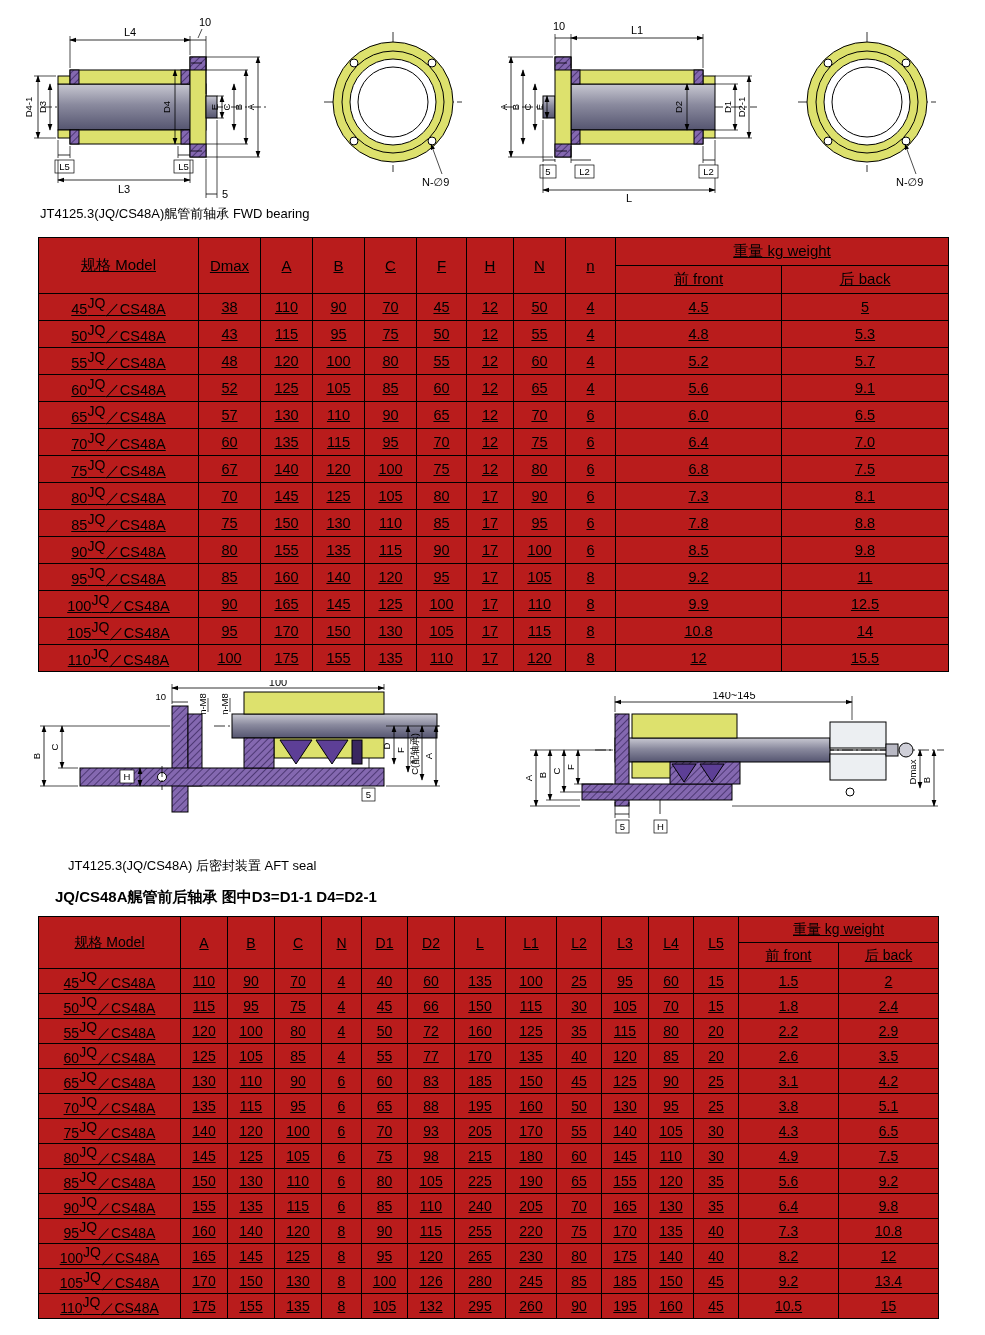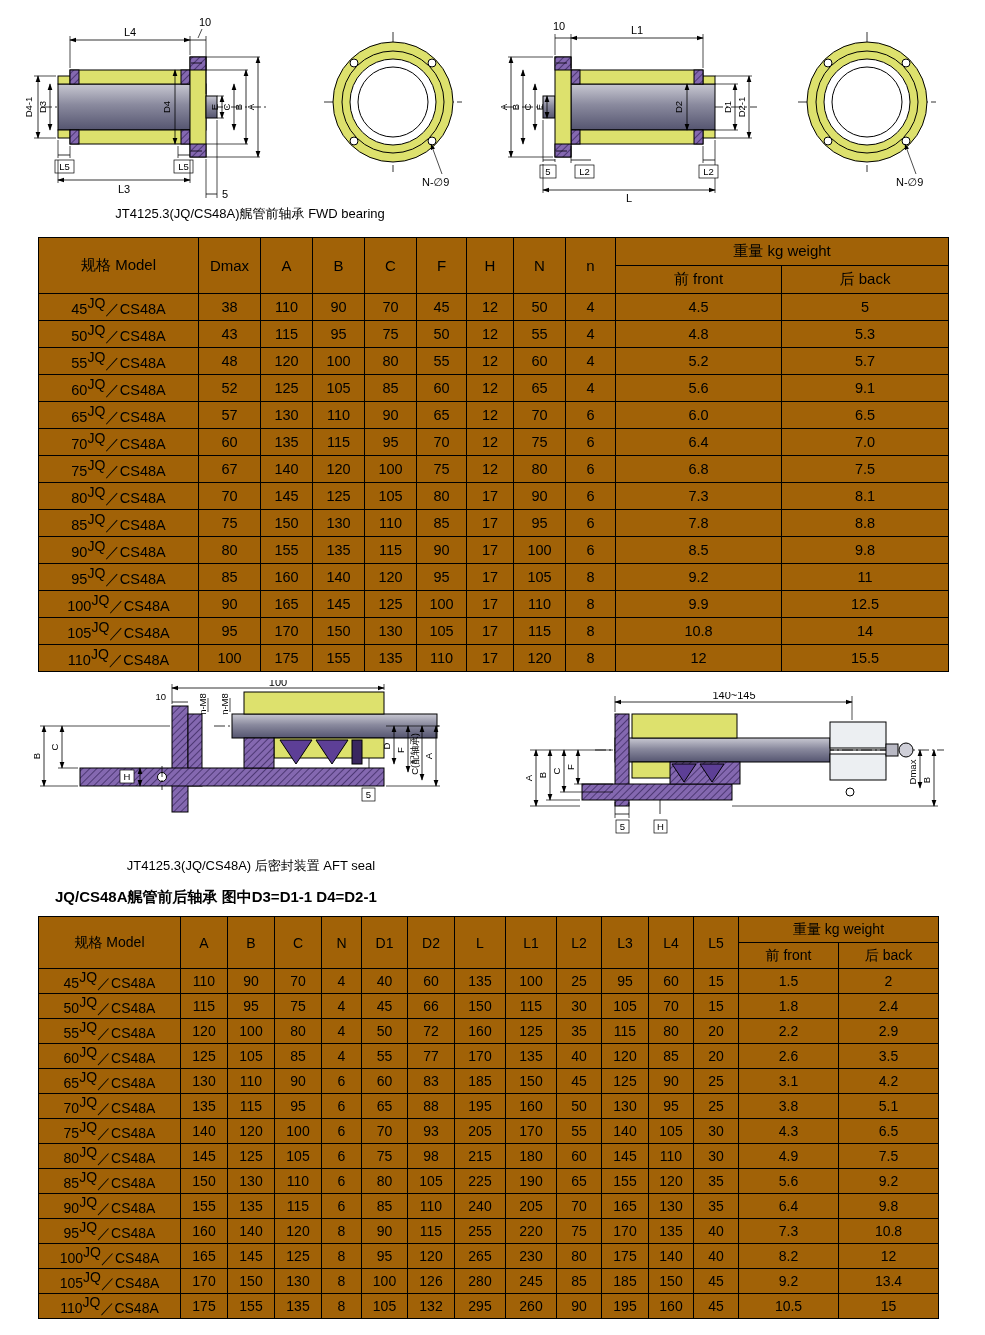--- a/index.html
+++ b/index.html
@@ -1,20 +1,20 @@
 <!DOCTYPE html>
 <html><head>
 <meta charset="utf-8">
 <style>
   html,body{margin:0;padding:0;background:#fff;}
   .page{position:relative;width:985px;height:1335px;background:#fff;font-family:"Liberation Sans",sans-serif;color:#000;overflow:hidden;}
   .drawing{position:absolute;}
-  .caption{position:absolute;font-size:13px;text-align:center;white-space:nowrap;}
+  .caption{position:absolute;font-size:13px;text-align:left;white-space:nowrap;}
   .note{position:absolute;font-size:15px;font-weight:bold;white-space:nowrap;}
-  table.dtable{position:absolute;border-collapse:collapse;table-layout:fixed;background:#a16207;}
+  table.dtable{position:absolute;border-collapse:collapse;table-layout:fixed;background:#b91c1c;text-decoration:underline;}
   .dtable th,.dtable td{border:1px solid #000;text-align:center;vertical-align:middle;padding:0;font-weight:normal;}
   #table1 thead th{height:27px;font-size:15px;}
   #table1 tbody td{height:26px;font-size:14.5px;}
   #table2 thead th{height:25px;font-size:14px;}
   #table2 tbody td{height:24px;font-size:14px;}
   .model-cell sup{font-size:14px;}
   
   .edge{stroke:#000;stroke-width:1;}
   .dim{stroke:#000;stroke-width:0.8;fill:none;}
   .ext{stroke:#000;stroke-width:0.7;fill:none;}
@@ -554,21 +554,21 @@
     <text class="lbls" x="140.5" y="138" text-anchor="middle">H</text>
     <line class="ext" x1="212" y1="114" x2="418" y2="114"></line>
     <line class="dim" x1="400" y1="58" x2="400" y2="96" marker-start="url(#arr)" marker-end="url(#arr)"></line>
     <text class="lbls" transform="rotate(-90 396 80)" x="396" y="80" text-anchor="middle">Dmax</text>
     <line class="dim" x1="414" y1="58" x2="414" y2="114" marker-start="url(#arr)" marker-end="url(#arr)"></line>
     <text class="lbls" transform="rotate(-90 410 88)" x="410" y="88" text-anchor="middle">B</text>
   </g>
 </svg>
 </div>
 
-<div class="caption" style="left:61px;top:857px;width:380px;">JT4125.3(JQ/CS48A) 后密封装置 AFT seal</div>
+<div class="caption" style="left:68px;top:857px;width:380px;">JT4125.3(JQ/CS48A) 后密封装置 AFT seal</div>
 
 <div class="note" style="left:55px;top:888px;">JQ/CS48A艉管前后轴承 图中D3=D1-1  D4=D2-1</div>
 
 <table class="dtable" id="table2" style="left:38px;top:916px;width:900px;">
   <colgroup>
     <col style="width:142px">
         <col style="width:47px">
         <col style="width:47px">
         <col style="width:47px">
     <col style="width:40px">

